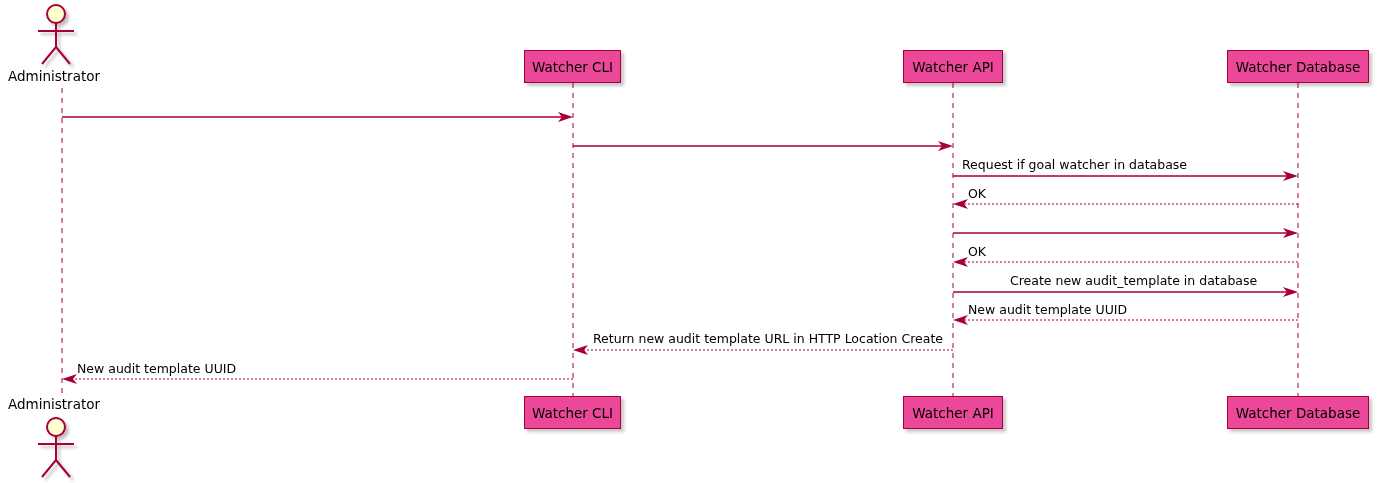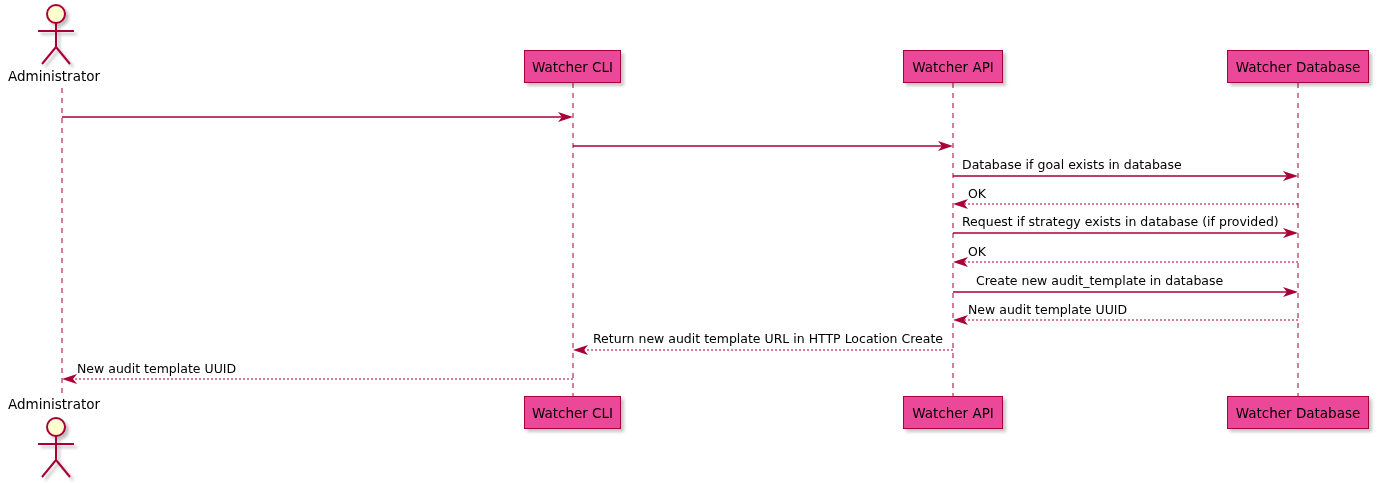--- a/index.html
+++ b/index.html
@@ -148,29 +148,28 @@
 
   <div class="pbox" style="left:1227px; top:396px; width:142px; height:33px;">
     <span>Watcher Database</span>
   </div>
 
   <div class="lbl actor-label" style="left:8px; top:70px;">Administrator</div>
   <div class="lbl actor-label" style="left:8px; top:398px;">Administrator</div>
 
 
 
-  <div class="lbl msg-label" style="left:962px; top:159px;">Database if goal exists in database</div>
+  <div class="lbl msg-label" style="left:962px; top:159px;">Request if goal watcher in database</div>
 
   <div class="lbl msg-label" style="left:968px; top:188px;">OK</div>
 
-  <div class="lbl msg-label" style="left:962px; top:216px;">Request if strategy exists in database (if provided)</div>
 
   <div class="lbl msg-label" style="left:968px; top:246px;">OK</div>
 
-  <div class="lbl msg-label" style="left:976px; top:275px;">Create new audit_template in database</div>
+  <div class="lbl msg-label" style="left:1010px; top:275px;">Create new audit_template in database</div>
 
   <div class="lbl msg-label" style="left:968px; top:304px;">New audit template UUID</div>
 
   <div class="lbl msg-label" style="left:593px; top:333px;">Return new audit template URL in HTTP Location Create</div>
 
   <div class="lbl msg-label" style="left:77px; top:363px;">New audit template UUID</div>
 
 </div>
 
 </body></html>

